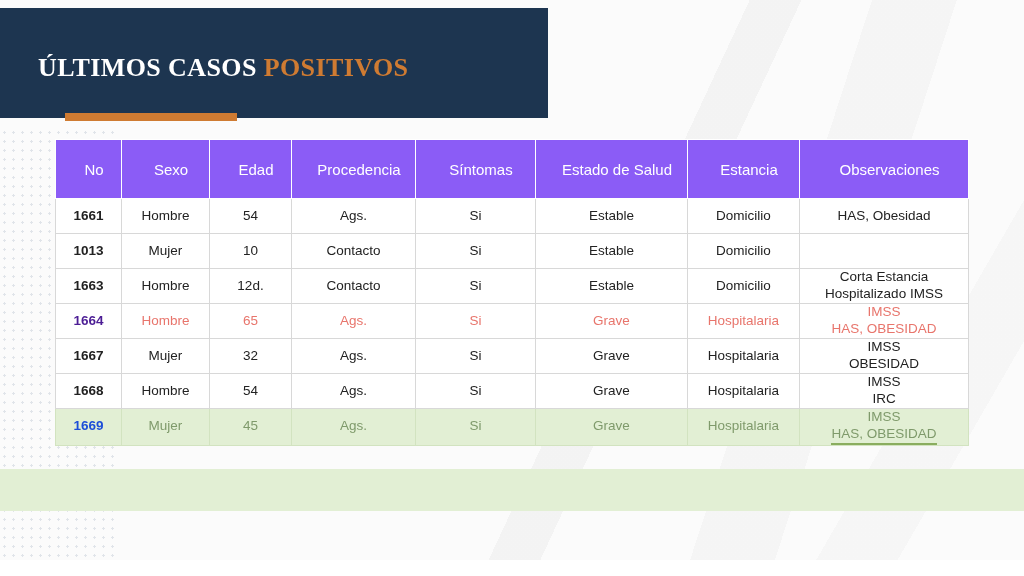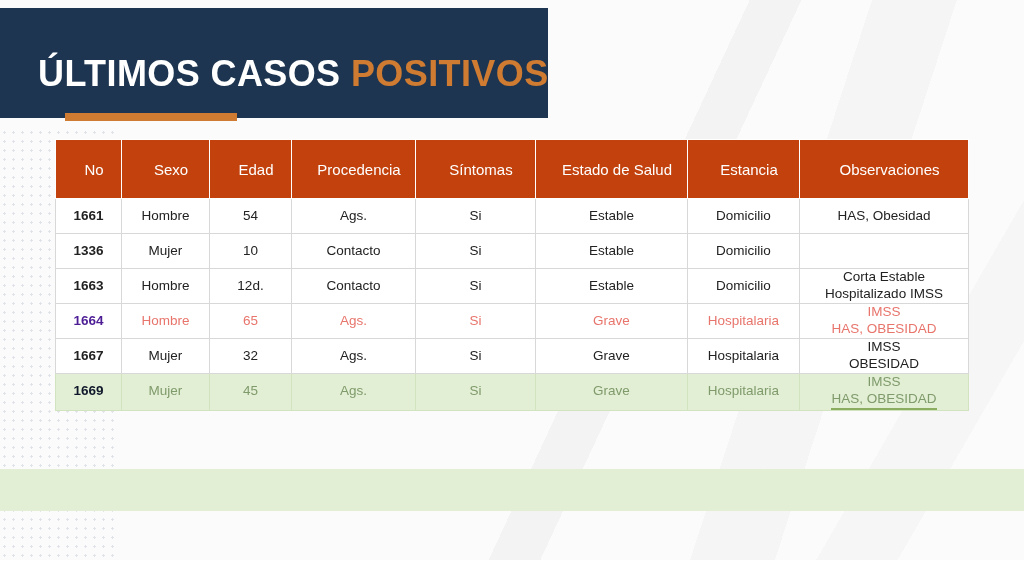--- a/index.html
+++ b/index.html
@@ -44,25 +44,26 @@
     top: 8px;
     width: 548px;
     height: 110px;
     background: #1d3550;
     z-index: 2;
   }
   .title-text {
     position: absolute;
     left: 38px;
     top: 45px;
-    font-size: 36px;
+    font-size: 26px;
     font-weight: bold;
     letter-spacing: 0.4px;
     color: #ffffff;
     white-space: nowrap;
+    font-family: Liberation Serif, serif;
   }
   .title-text .accent {
     color: #cf7b32;
   }
   .title-underline {
     position: absolute;
     left: 65px;
     top: 113px;
     width: 172px;
     height: 8px;
@@ -78,21 +79,21 @@
     width: 913px;
     z-index: 2;
   }
   table.data {
     border-collapse: collapse;
     width: 913px;
     table-layout: fixed;
     background: #ffffff;
   }
   table.data th {
-    background: #c2410c;
+    background: #8b5cf6;
     color: #ffffff;
     font-size: 15px;
     font-weight: normal;
     height: 56px;
     border: 1px solid #ffffff;
     text-align: center;
     vertical-align: middle;
     padding-left: 12px;
   }
   table.data td {
@@ -115,21 +116,21 @@
     color: #4c1d95;
   }
   tr.highlight {
     background: #e2efd4;
   }
   tr.highlight td {
     color: #7f9a6b;
     border-color: #d2e3c0;
   }
   tr.highlight td.no {
-    color: #0f172a;
+    color: #1d4ed8;
   }
   .obs-two {
     display: block;
   }
   .underline-mark {
     display: inline-block;
     border-bottom: 2px solid #8aad5f;
     padding-bottom: 0px;
   }
 
@@ -208,21 +209,21 @@
         <td>Si</td>
         <td>Estable</td>
         <td>Domicilio</td>
         <td>
           <span class="obs-two">HAS, Obesidad</span>
           <span class="obs-two"></span>
         </td>
       </tr>
 
       <tr>
-        <td class="no">1336</td>
+        <td class="no">1013</td>
         <td>Mujer</td>
         <td>10</td>
         <td>Contacto</td>
         <td>Si</td>
         <td>Estable</td>
         <td>Domicilio</td>
         <td>
           <span class="obs-two"></span>
           <span class="obs-two"></span>
         </td>
@@ -230,21 +231,21 @@
 
       <tr>
         <td class="no">1663</td>
         <td>Hombre</td>
         <td>12d.</td>
         <td>Contacto</td>
         <td>Si</td>
         <td>Estable</td>
         <td>Domicilio</td>
         <td>
-          <span class="obs-two">Corta Estable</span>
+          <span class="obs-two">Corta Estancia</span>
           <span class="obs-two">Hospitalizado IMSS</span>
         </td>
       </tr>
 
       <tr class="red">
         <td class="no">1664</td>
         <td>Hombre</td>
         <td>65</td>
         <td>Ags.</td>
         <td>Si</td>
@@ -265,20 +266,33 @@
         <td>Ags.</td>
         <td>Si</td>
         <td>Grave</td>
         <td>Hospitalaria</td>
         <td>
           <span class="obs-two">IMSS</span>
           <span class="obs-two">OBESIDAD</span>
         </td>
       </tr>
 
+      <tr>
+        <td class="no">1668</td>
+        <td>Hombre</td>
+        <td>54</td>
+        <td>Ags.</td>
+        <td>Si</td>
+        <td>Grave</td>
+        <td>Hospitalaria</td>
+        <td>
+          <span class="obs-two">IMSS</span>
+          <span class="obs-two">IRC</span>
+        </td>
+      </tr>
 
       <tr class="highlight">
         <td class="no">1669</td>
         <td>Mujer</td>
         <td>45</td>
         <td>Ags.</td>
         <td>Si</td>
         <td>Grave</td>
         <td>Hospitalaria</td>
         <td>

